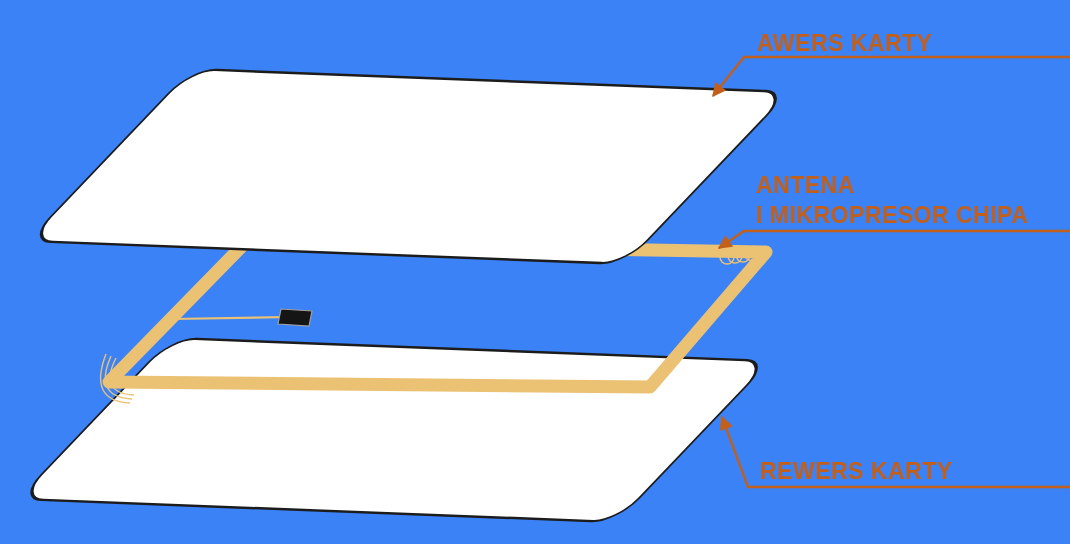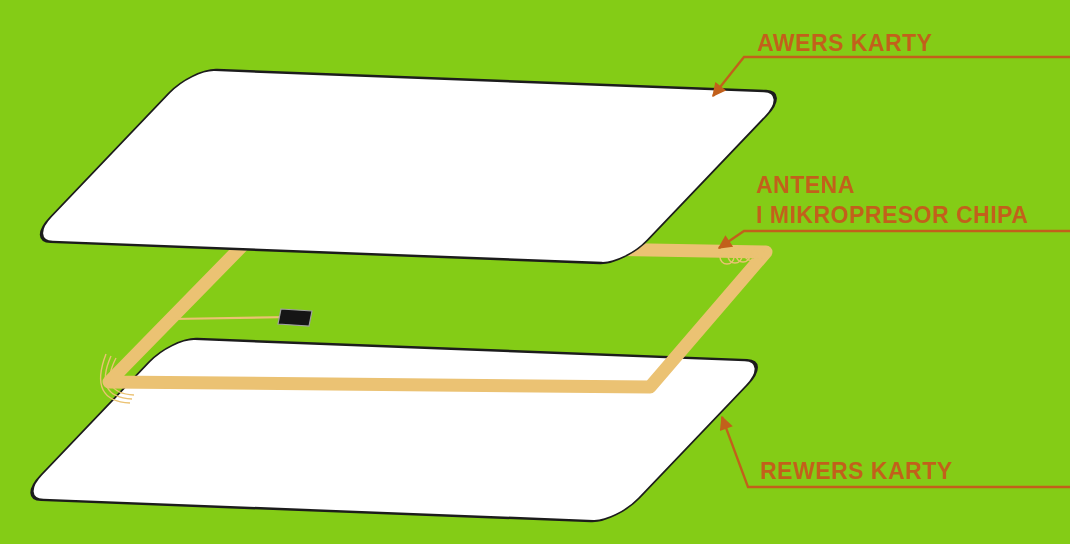--- a/index.html
+++ b/index.html
@@ -4,21 +4,21 @@
 <style>
   html, body {
     margin: 0;
     padding: 0;
     background: #ffffff;
   }
   .stage {
     position: relative;
     width: 1070px;
     height: 544px;
-    background: #84cc16;
+    background: #3b82f6;
     overflow: hidden;
   }
   svg { display: block; }
   text {
     font-family: "Liberation Sans", sans-serif;
     font-weight: bold;
     font-size: 23px;
     letter-spacing: 0.5px;
   }
   .card { stroke-width: 2.4; }

